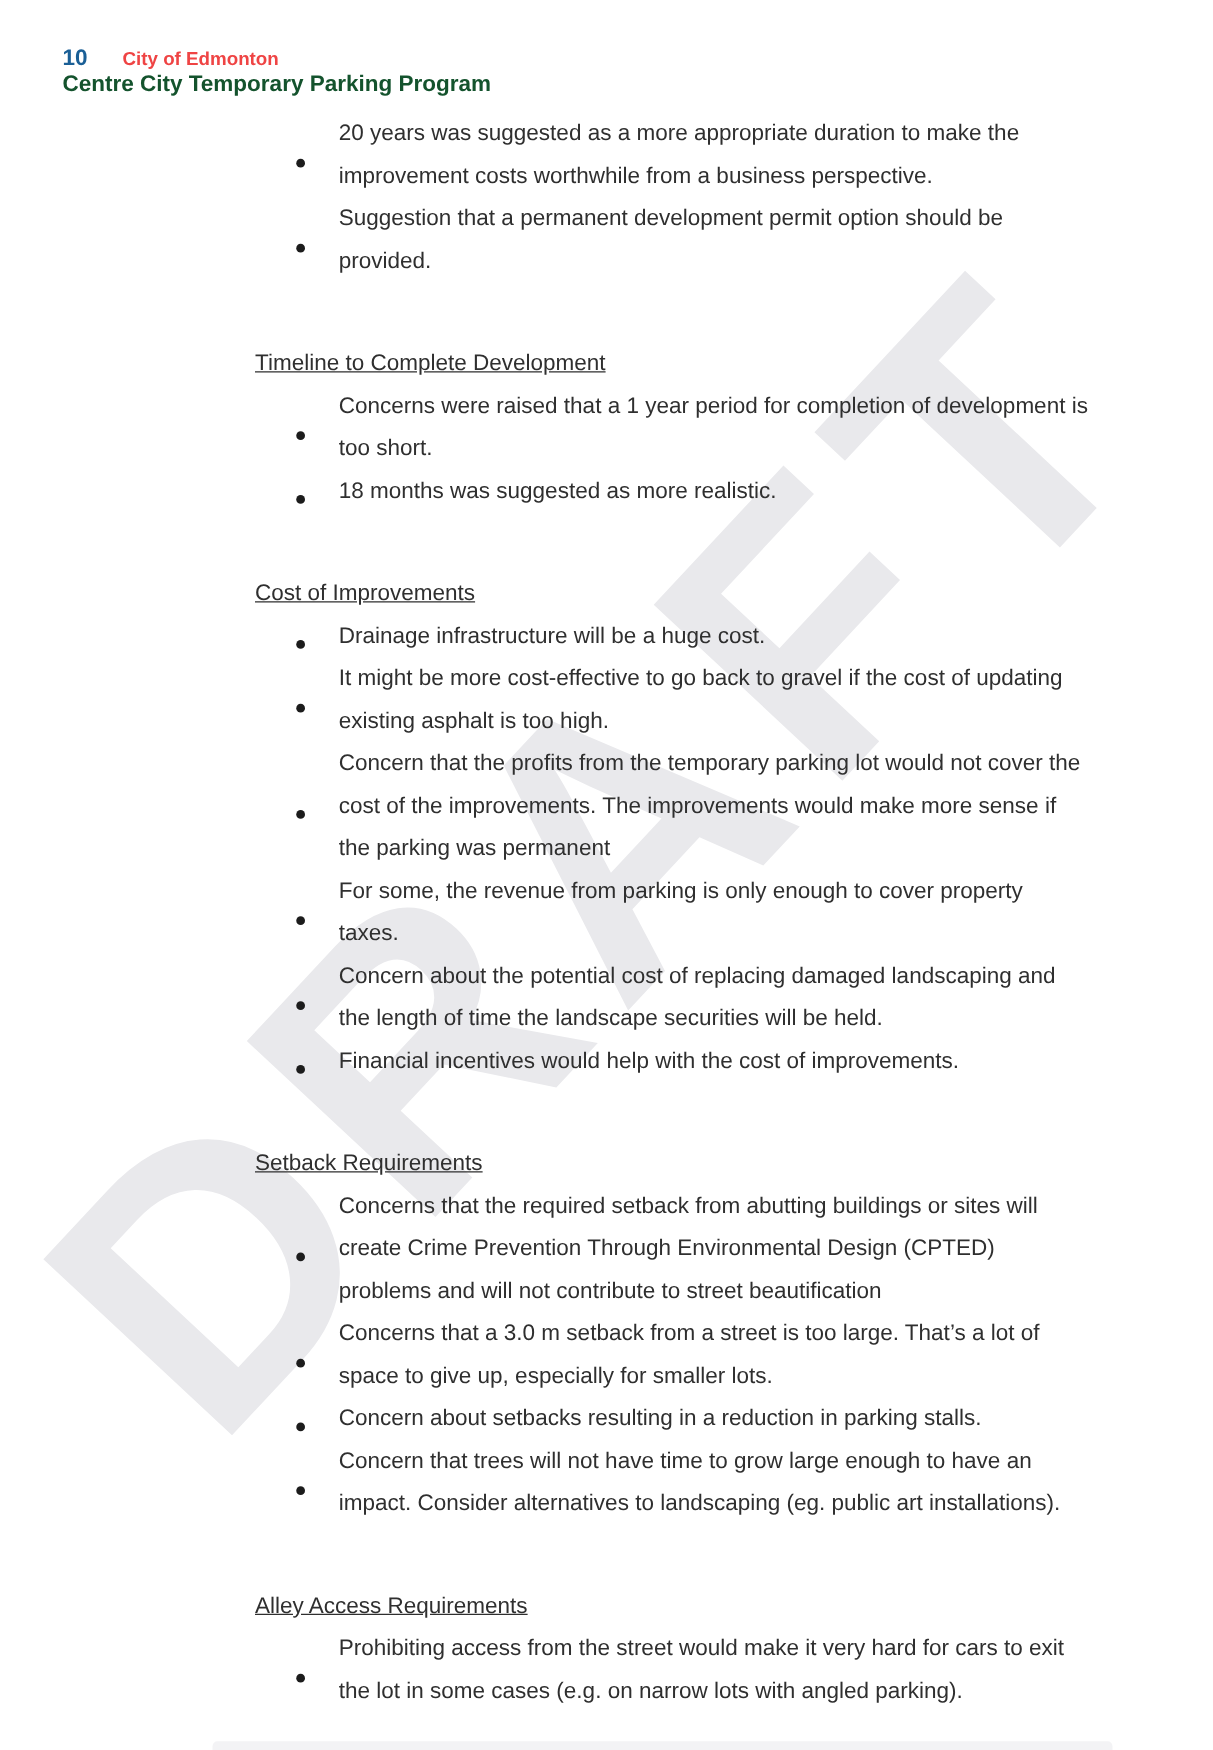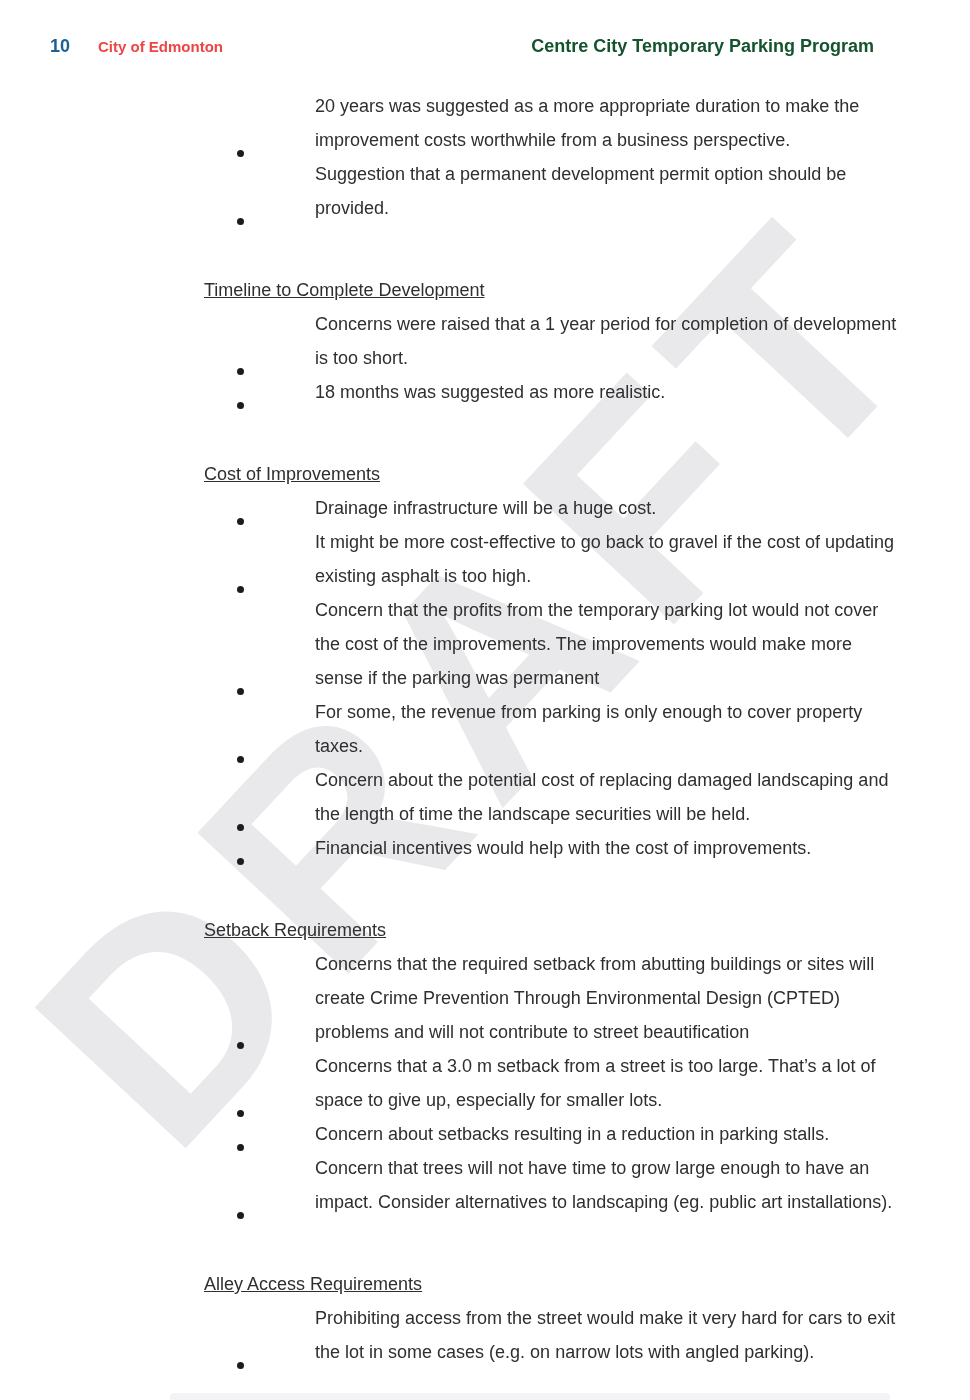--- a/index.html
+++ b/index.html
@@ -32,26 +32,27 @@
     color: #e9e9ec;
     white-space: nowrap;
     z-index: 0;
     user-select: none;
   }
   
   .header {
     position: absolute;
     top: 36px;
     left: 50px;
-    right: 96px;
+    right: 116px;
     height: 24px;
     z-index: 2;
     display: flex;
     align-items: baseline;
     justify-content: space-between;
+    flex-direction: column;
   }
   .header-left {
     display: flex;
     align-items: baseline;
   }
   .page-number {
     font-size: 18px;
     font-weight: 700;
     color: #1a5f96;
   }
@@ -79,22 +80,21 @@
   .section-heading {
     text-decoration: underline;
     margin: 48px 0 0 0;
     font-size: 18px;
     font-weight: 400;
     line-height: 34px;
   }
   .section:first-child .section-heading { margin-top: 0; }
   .bullet {
     display: flex;
-    align-items: flex-end;
-    gap: 44px;
+    align-items: center;
   }
   .dot {
     flex: 0 0 auto;
     width: 7px;
     height: 7px;
     border-radius: 50%;
     background: #1c1c1c;
     margin: 14px 0 0 33px;
   }
   .btext {

